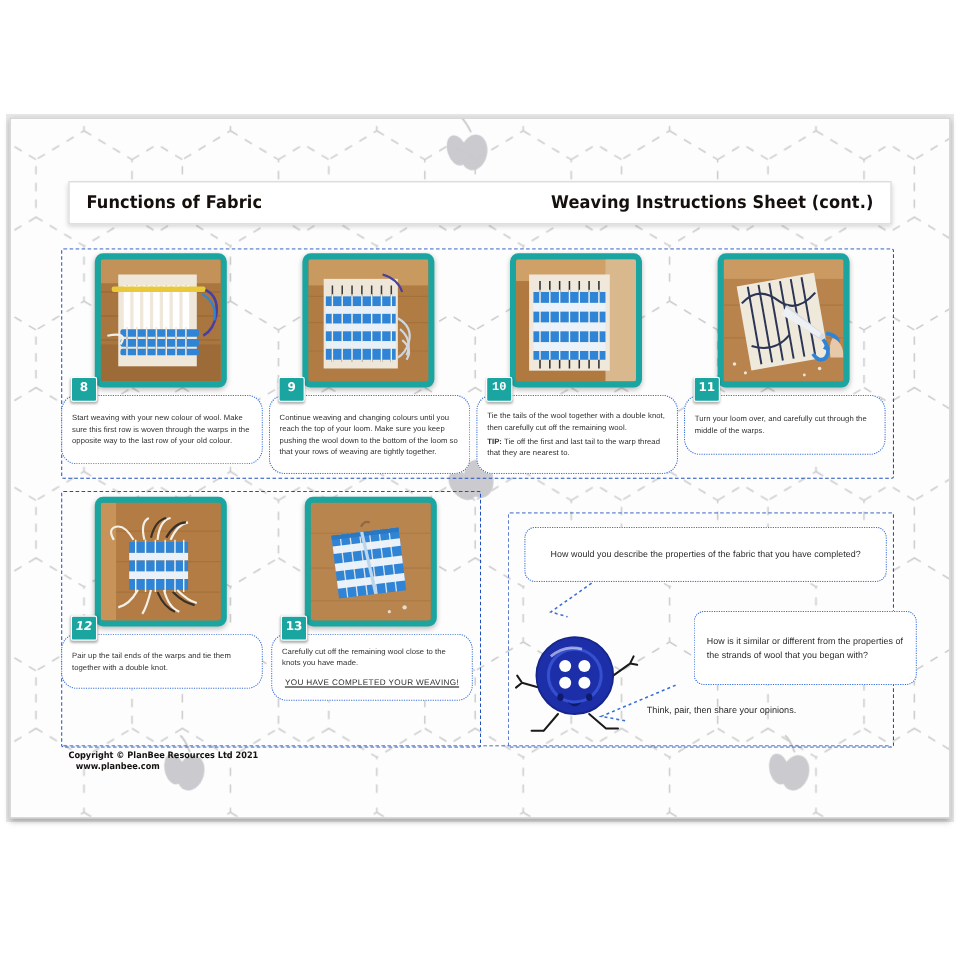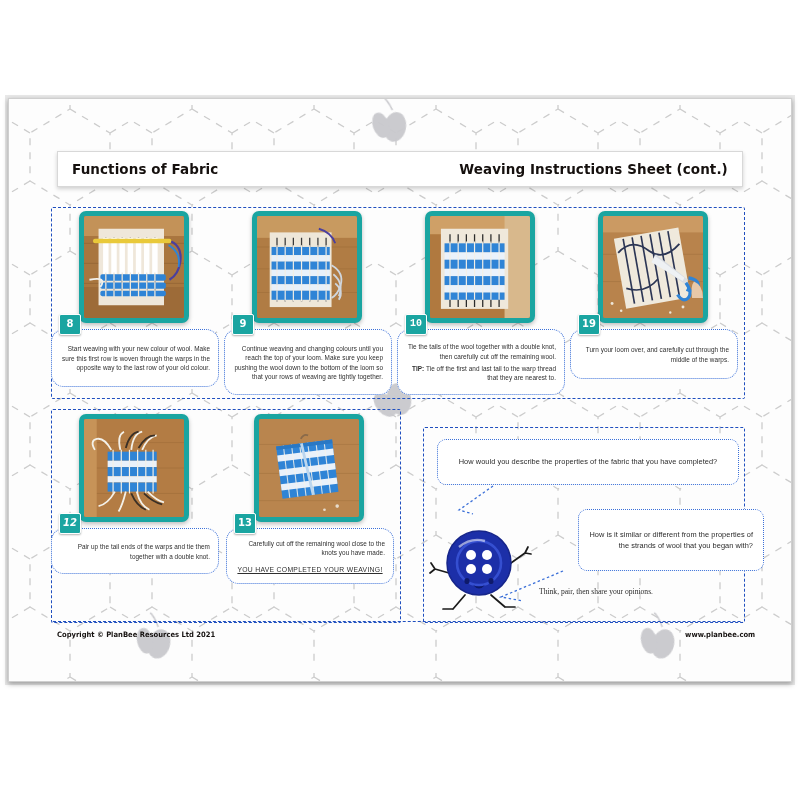--- a/index.html
+++ b/index.html
@@ -60,53 +60,53 @@
   .txtbox{
     position:absolute;background:#ffffff;
     border:1.5px dotted #3a6fd8;border-radius:13px;
     box-sizing:border-box;
     padding:7px 8px 6px;
     display:flex;flex-direction:column;justify-content:center;align-items:center;
     z-index:5;
   }
   .txt{
     font-family:"Liberation Sans",sans-serif;
-    font-size:6.4px;line-height:9.4px;color:#2e2e2e;text-align:right;
+    font-size:6.4px;line-height:9.4px;color:#2e2e2e;text-align:left;
     letter-spacing:.05px;
   }
   .txt.strong{font-weight:bold;}
   .txt.done{
     text-decoration:underline;font-size:6.8px;margin-top:7px;letter-spacing:.3px;
   }
 
   
   .bubble{
     position:absolute;background:#ffffff;
     border:1.4px dotted #3a6fd8;border-radius:9px;
     box-sizing:border-box;
     display:flex;flex-direction:column;justify-content:center;align-items:center;
     padding:6px 10px;z-index:6;
   }
   .bubble .txt{font-size:7.4px;line-height:11.4px;color:#2b2b2b;}
   .tail{position:absolute;z-index:5;}
   .tail svg{display:block;}
   .think-line{
     position:absolute;z-index:6;
-    font-family:Liberation Serif, serif;
+    font-family:Liberation Sans, sans-serif;
     font-size:7.6px;color:#2b2b2b;white-space:nowrap;
   }
 
   
   .mascot{position:absolute;z-index:7;}
   .mascot svg{display:block;}
 
   
   .footer{
-    position:absolute;left:48px;right:36px;bottom:42px;height:14px;
-    display:flex;align-items:flex-end;justify-content:space-between;z-index:6;
+    position:absolute;left:48px;right:21px;bottom:42px;height:14px;
+    display:flex;align-items:flex-start;justify-content:space-between;z-index:6;flex-direction:column;
   }
   .footer span{
     font-family:"DejaVu Sans",sans-serif;font-weight:bold;font-size:7.4px;
     color:#161210;transform:scaleX(.92);white-space:nowrap;
   }
   .footer .left{transform-origin:left center;}
   .footer .right{transform-origin:right center;}
 </style>
 </head>
 <body>
@@ -360,21 +360,21 @@
             <path d="M100 72 q10 4 10 18 l-12 0 q-2 -12 2 -18"></path>
           </g>
           <g fill="#f0ece1" opacity=".95">
             <circle cx="10" cy="96" r="1.6"></circle>
               <circle cx="20" cy="104" r="1.4"></circle>
             <circle cx="88" cy="100" r="1.6"></circle>
               <circle cx="74" cy="106" r="1.3"></circle>
           </g>
         </svg>
       </div>
-      <div class="badge" style="left:8px;top:103px;">19</div>
+      <div class="badge" style="left:8px;top:103px;">11</div>
       <div class="txtbox" style="left:0;top:118px;width:168px;height:50px;">
         <div class="txt">Turn your loom over, and carefully cut through the middle of the warps.</div>
       </div>
     </div>
 
     <div class="card" style="left:42px;top:315px;width:168px;">
       <div class="photo" style="width:110px;height:108px;left:28px;top:0;">
         <svg viewBox="0 0 110 108" preserveAspectRatio="none">
           <rect width="110" height="108" fill="#b37c44"></rect>
           <g stroke="#9a6a36" stroke-width="1" opacity=".55">

